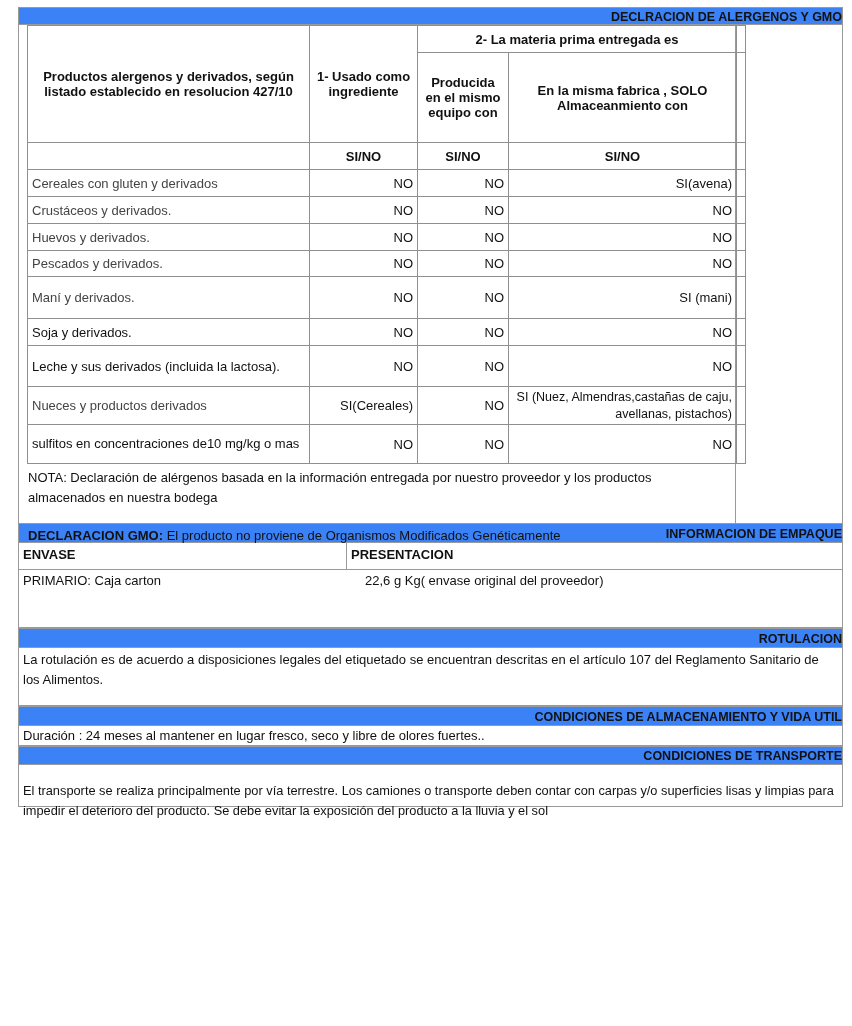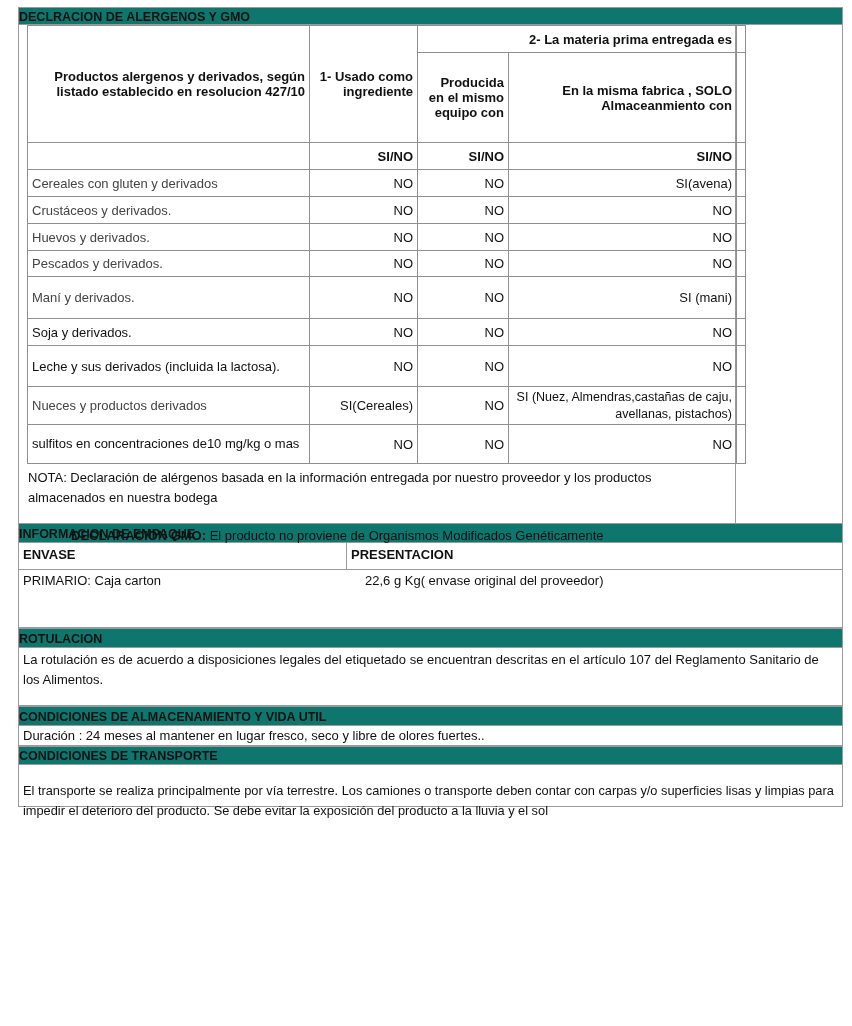--- a/index.html
+++ b/index.html
@@ -1,29 +1,29 @@
 <!DOCTYPE html>
 <html><head>
 <meta charset="utf-8">
 <style>
   html, body { margin:0; padding:0; background:#ffffff; }
   body { width:852px; height:1026px; position:relative; overflow:hidden;
          font-family:"Liberation Sans", sans-serif; color:#111; }
   .doc { position:absolute; left:18px; top:7px; width:825px; }
-  .bar { background:#0f766e; border:1px solid #9a9a9a; text-align:left;
+  .bar { background:#3b82f6; border:1px solid #9a9a9a; text-align:right;
          font-weight:bold; font-size:12.5px; height:18px; line-height:18px; box-sizing:border-box; }
   .allergen-area { position:relative; border-left:1px solid #9a9a9a; border-right:1px solid #9a9a9a; height:498px; box-sizing:border-box; }
   .vline735 { position:absolute; left:716px; top:0; bottom:0; width:1px; background:#9a9a9a; }
   table.allergens { position:absolute; left:8px; top:0; border-collapse:collapse; font-size:13px; }
   table.allergens td { border:1px solid #8f8f8f; padding:0 4px; box-sizing:border-box; }
-  .hdr { font-weight:bold; text-align:right; }
+  .hdr { font-weight:bold; text-align:center; }
   .c { text-align:right;margin-top:8px; }
   .gray { color:#444; }
   .nota { position:absolute; left:9px; top:443px; width:700px; font-size:13px; line-height:20px; }
-  .nota b { font-weight:bold;margin-left:43px; }
+  .nota b { font-weight:bold; }
   .box { border-left:1px solid #9a9a9a; border-right:1px solid #9a9a9a; border-bottom:1px solid #9a9a9a; box-sizing:border-box; font-size:13px; }
   .row2 { display:flex; }
   .row2 > div { padding:0 4px; box-sizing:border-box; }
   .txt { padding:2px 4px; line-height:20px; }
 </style>
 </head>
 <body>
 
 <div class="doc">
   <div class="bar">DECLRACION DE ALERGENOS Y GMO</div>
@@ -40,21 +40,21 @@
       </colgroup>
       <tbody>
           <tr style="height:27px">
         <td rowspan="2" class="hdr">Productos alergenos y derivados, según listado establecido en resolucion 427/10</td>
         <td rowspan="2" class="hdr">1- Usado como ingrediente</td>
         <td colspan="2" class="hdr">2- La materia prima entregada es</td>
         <td></td>
       </tr>
       <tr style="height:90px">
         <td class="hdr">Producida en el mismo equipo con</td>
-        <td class="hdr" style="text-align:right">En la misma fabrica , SOLO Almaceanmiento con</td>
+        <td class="hdr" style="text-align:center">En la misma fabrica , SOLO Almaceanmiento con</td>
         <td></td>
       </tr>
       <tr style="height:27px">
         <td></td>
         <td class="hdr">SI/NO</td>
         <td class="hdr">SI/NO</td>
         <td class="hdr">SI/NO</td>
         <td></td>
       </tr>
       <tr style="height:27px">

